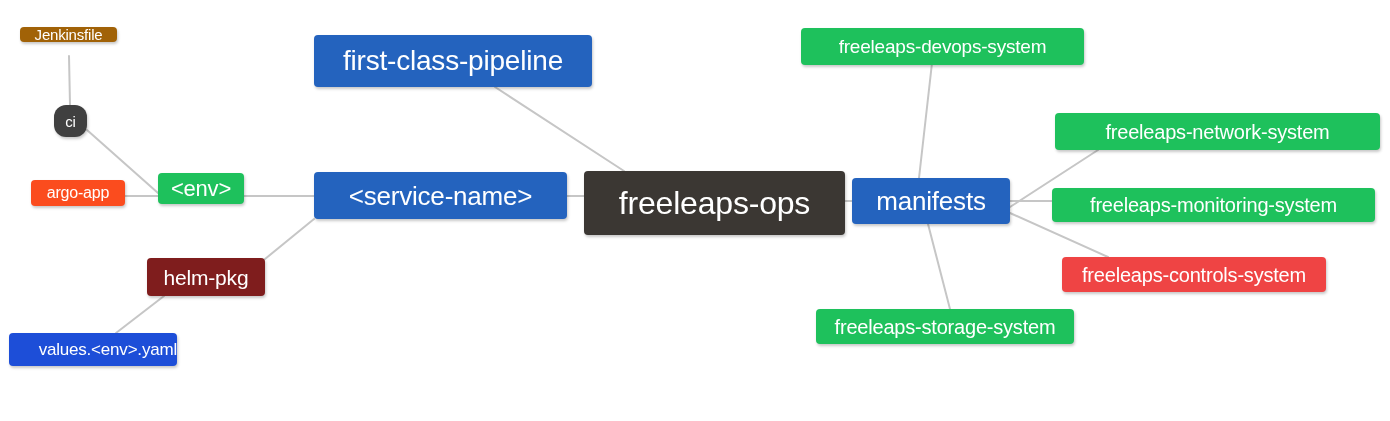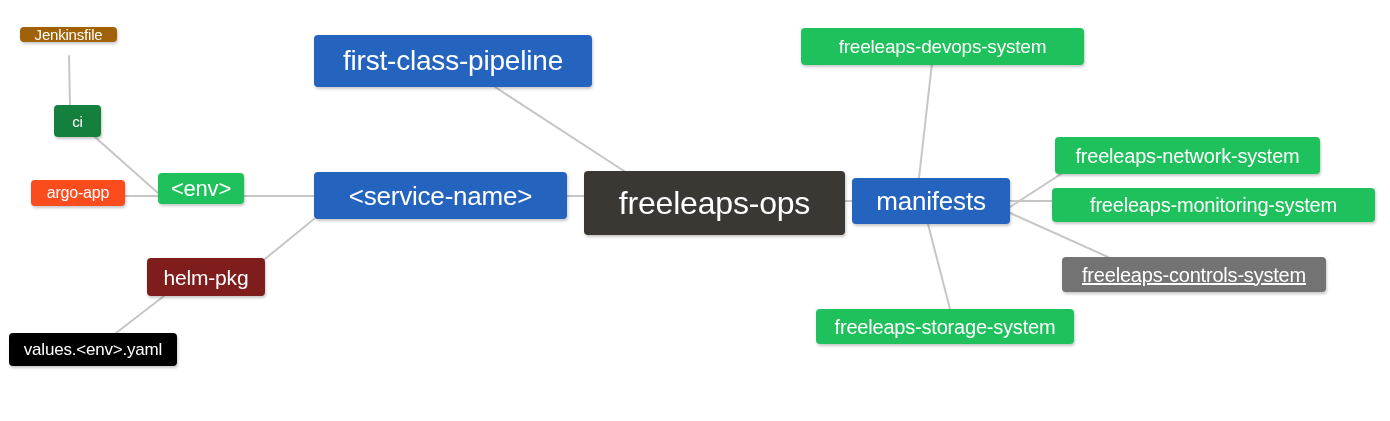--- a/index.html
+++ b/index.html
@@ -61,56 +61,56 @@
       <line x1="919" y1="178" x2="932" y2="63" stroke="#c6c6c6" stroke-width="2" stroke-linecap="round"></line>
       <line x1="1010" y1="207" x2="1098" y2="150" stroke="#c6c6c6" stroke-width="2" stroke-linecap="round"></line>
       <line x1="1010" y1="201" x2="1052" y2="201" stroke="#c6c6c6" stroke-width="2" stroke-linecap="round"></line>
       <line x1="1010" y1="213" x2="1108" y2="257" stroke="#c6c6c6" stroke-width="2" stroke-linecap="round"></line>
       <line x1="928" y1="224" x2="950" y2="309" stroke="#c6c6c6" stroke-width="2" stroke-linecap="round"></line>
     </svg>
   <div id="node-layer">
       <div class="node" style="left: 20px; top: 27px; width: 97px; height: 15px; background: #a16207; font-size: 15px;">
         <span class="node-label">Jenkinsfile</span>
       </div>
-      <div class="node" style="left: 54px; top: 105px; width: 47px; height: 32px; background: #15803d; font-size: 15px;">
+      <div class="node" style="left: 54px; top: 105px; width: 33px; height: 32px; background: #404040; font-size: 15px; border-radius: 12px;">
         <span class="node-label">ci</span>
       </div>
       <div class="node" style="left: 31px; top: 180px; width: 94px; height: 26px; background: rgb(251, 76, 30); font-size: 16px;">
         <span class="node-label">argo-app</span>
       </div>
       <div class="node" style="left: 158px; top: 173px; width: 86px; height: 31px; background: rgb(30, 193, 92); font-size: 22px;">
         <span class="node-label">&lt;env&gt;</span>
       </div>
       <div class="node" style="left: 147px; top: 258px; width: 118px; height: 38px; background: #7f1d1d; font-size: 21px;">
         <span class="node-label">helm-pkg</span>
       </div>
-      <div class="node" style="left: 9px; top: 333px; width: 168px; height: 33px; background: #000000; font-size: 17px;">
+      <div class="node" style="left: 9px; top: 333px; width: 168px; height: 33px; background: #1d4ed8; font-size: 17px; justify-content: flex-end;">
         <span class="node-label">values.&lt;env&gt;.yaml</span>
       </div>
       <div class="node" style="left: 314px; top: 35px; width: 278px; height: 52px; background: rgb(36, 99, 190); font-size: 28px; align-items: center;">
         <span class="node-label">first-class-pipeline</span>
       </div>
       <div class="node" style="left: 314px; top: 172px; width: 253px; height: 47px; background: rgb(36, 99, 190); font-size: 26px;">
         <span class="node-label">&lt;service-name&gt;</span>
       </div>
       <div class="node" style="left: 584px; top: 171px; width: 261px; height: 64px; background: rgb(59, 55, 51); font-size: 32px;">
         <span class="node-label">freeleaps-ops</span>
       </div>
       <div class="node" style="left: 852px; top: 178px; width: 158px; height: 46px; background: rgb(36, 99, 190); font-size: 26px;">
         <span class="node-label">manifests</span>
       </div>
       <div class="node" style="left: 801px; top: 28px; width: 283px; height: 37px; background: rgb(30, 193, 92); font-size: 19px;">
         <span class="node-label">freeleaps-devops-system</span>
       </div>
-      <div class="node" style="left: 1055px; top: 113px; width: 265px; height: 37px; background: rgb(30, 193, 92); font-size: 20px; margin-top: 24px;">
+      <div class="node" style="left: 1055px; top: 113px; width: 325px; height: 37px; background: rgb(30, 193, 92); font-size: 20px;">
         <span class="node-label">freeleaps-network-system</span>
       </div>
       <div class="node" style="left: 1052px; top: 188px; width: 323px; height: 34px; background: rgb(30, 193, 92); font-size: 20px;">
         <span class="node-label">freeleaps-monitoring-system</span>
       </div>
-      <div class="node" style="left: 1062px; top: 257px; width: 264px; height: 35px; background: #737373; font-size: 20px; text-decoration: underline;">
+      <div class="node" style="left: 1062px; top: 257px; width: 264px; height: 35px; background: #ef4444; font-size: 20px;">
         <span class="node-label">freeleaps-controls-system</span>
       </div>
       <div class="node" style="left: 816px; top: 309px; width: 258px; height: 35px; background: rgb(30, 193, 92); font-size: 20px;">
         <span class="node-label">freeleaps-storage-system</span>
       </div>
     </div>
 </div>
 
 </body></html>

